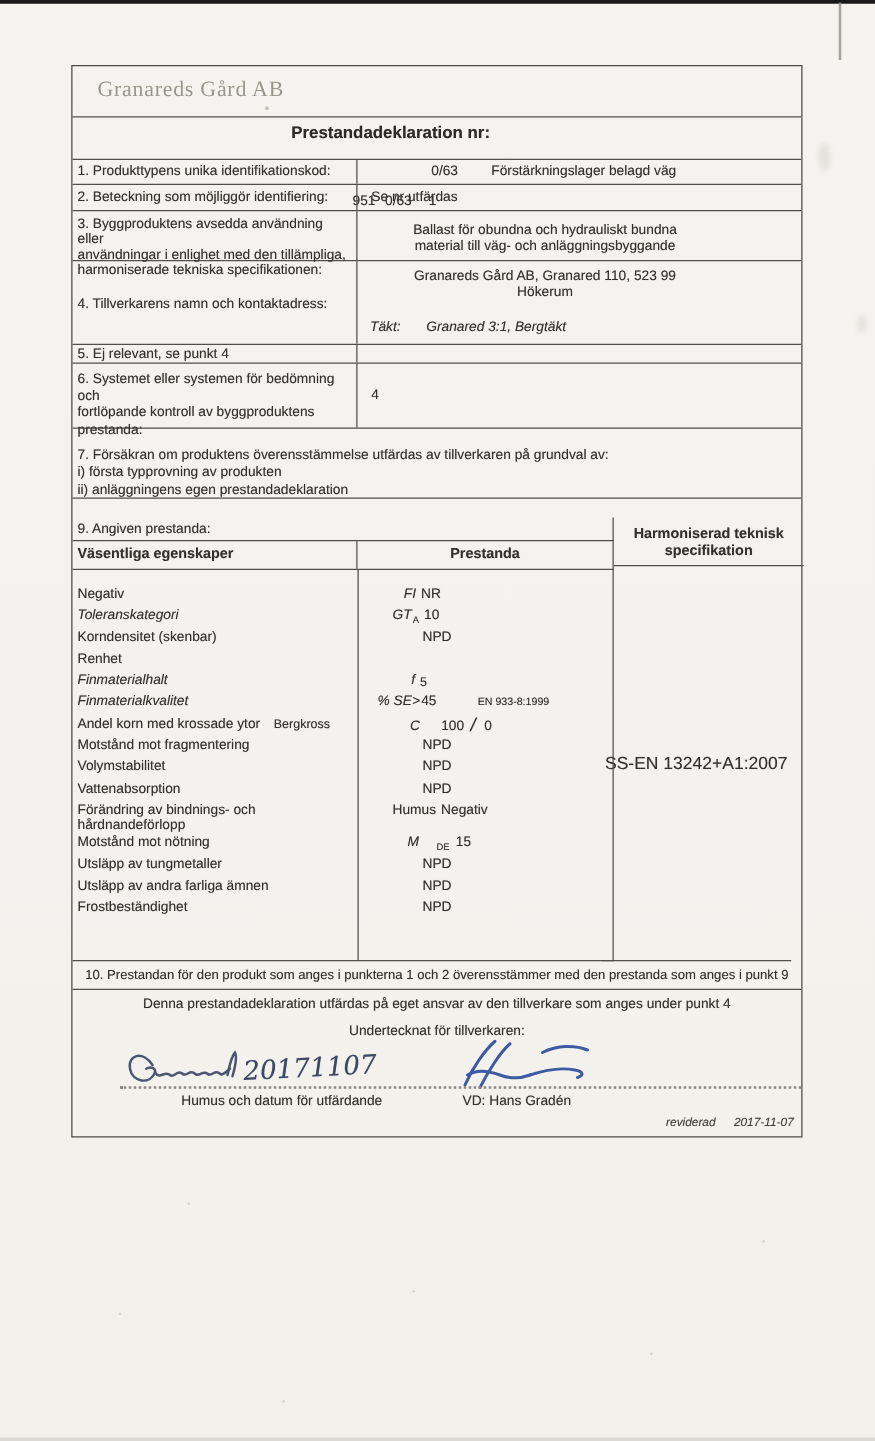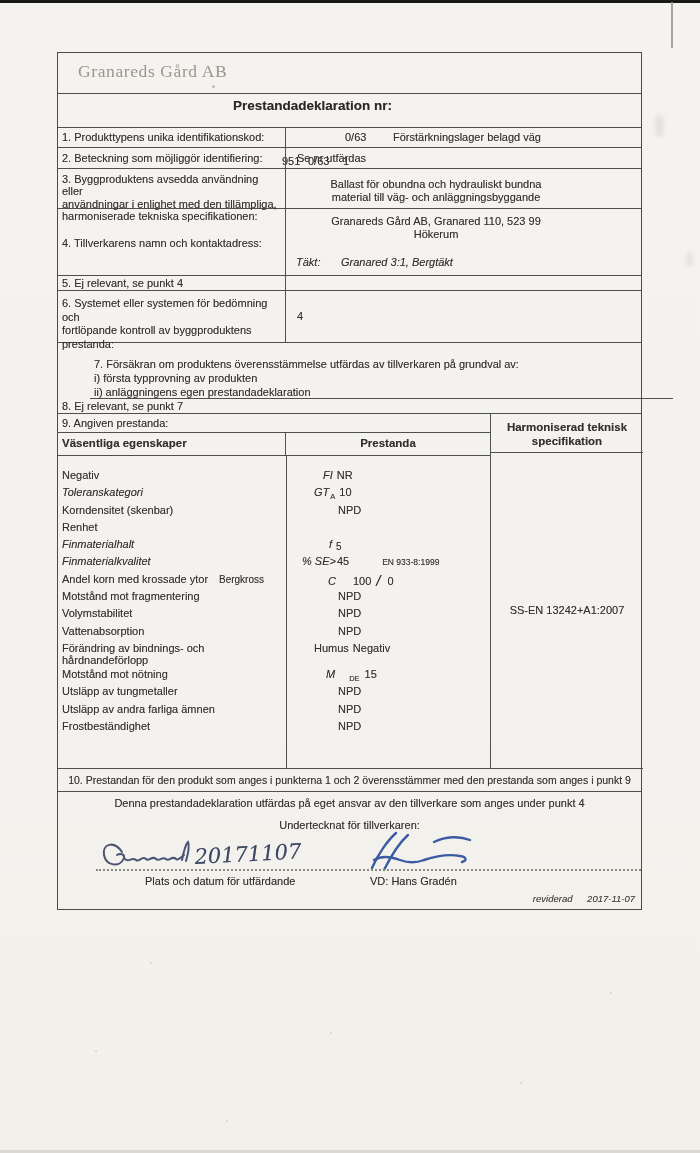--- a/index.html
+++ b/index.html
@@ -39,38 +39,38 @@
 
   .label-cell { position:absolute; left:0; top:0; bottom:0; width:228px; padding:3px 6px 0 4px; }
   .value-area { position:absolute; left:228px; top:0; bottom:0; right:0; }
 
   .row1 { top:75px; height:20px; }
   .row2 { top:95px; height:21px; }
   .row3 { top:116px; height:40px; }
   .row4 { top:156px; height:67px; }
   .row5 { top:223px; height:15px; }
   .row6 { top:238px; height:52px; }
-  .row7 { top:290px; height:56px; padding:14px 0 0 4px;margin-left:32px; }
+  .row7 { top:290px; height:56px; padding:14px 0 0 4px; }
   .row7 .l7 { display:block; line-height:14px; }
   .row8 { top:346px; height:15px; padding:1px 0 0 4px; }
   .row5 { padding:1px 0 0 4px; }
   .r-line { line-height:12.4px; display:block; }
   .vcenter { display:flex; align-items:center; }
   .center-block { text-align:center; }
 
   .row9 { top:361px; height:19px; width:433px; padding:3px 0 0 4px; }
   .perf-head { top:380px; height:23px; width:433px; }
   .ph-left { position:absolute; left:0; top:0; bottom:0; width:228px; font-weight:bold;
     font-size:11.5px; padding:4px 0 0 4px; }
   .ph-right { position:absolute; left:228px; top:0; bottom:0; right:0; font-weight:bold;
     font-size:11.5px; text-align:center; padding-top:4px; }
   .spec-head { position:absolute; left:433px; top:361px; width:152px; height:39px;
     font-weight:bold; font-size:11.5px; text-align:center; padding:7px 8px 0 8px; line-height:13.5px; }
-  .spec-cell { position:absolute; left:433px; top:400px; width:152px; height:316px;
-    display:flex; align-items:center; justify-content:center; font-size:11px; }
+  .spec-cell { position:absolute; left:423px; top:400px; width:152px; height:316px;
+    display:flex; align-items:center; justify-content:center; font-size:14px; }
 
   .props { top:403px; height:313px; width:433px; padding-top:13px; position:absolute; }
   .props .vline { position:absolute; left:228px; top:0; bottom:0; width:0; border-left:1px solid #4f4f4c; }
   .prow { position:relative; height:17.3px; display:flex; }
   .prow.h2 { height:26px; }
   .plabel { width:228px; padding-left:4px; line-height:12px; position:relative; }
   .plabel.it { font-style:italic; }
   .pnote { position:absolute; right:22px; top:1px; font-size:10px; }
   .pval { flex:1; white-space:nowrap; }
   .pval span { display:inline-block; }
@@ -172,23 +172,20 @@
       </div>
       <div class="value-area vcenter" style="padding-left:11px;">4</div>
     </div>
 
     <div class="cell row7 bb">
       <span class="l7">7. Försäkran om produktens överensstämmelse utfärdas av tillverkaren på grundval av:</span>
       <span class="l7">i) första typprovning av produkten</span>
       <span class="l7">ii) anläggningens egen prestandadeklaration</span>
     </div>
 
-    <div class="cell row8 bb">
-      <span>8. Ej relevant, se punkt 7</span>
-    </div>
 
     <div class="cell row9 bb br">
       <span>9. Angiven prestanda:</span>
     </div>
 
     <div class="cell perf-head bb br">
       <div class="ph-left br">Väsentliga egenskaper</div>
       <div class="ph-right">Prestanda</div>
     </div>
 
@@ -278,21 +275,21 @@
         <g stroke="#3353a0" stroke-width="2.4" fill="none" stroke-linecap="round" opacity="0.95">
           <path d="M14 38 C20 24, 30 10, 38 3"></path>
           <path d="M26 40 C32 28, 42 12, 50 5"></path>
           <path d="M16 30 C24 25, 34 27, 42 30 C50 33, 58 33, 66 30"></path>
           <path d="M66 30 C78 26, 92 24, 102 26 C108 27, 110 30, 104 32"></path>
           <path d="M76 12 C88 6, 102 6, 112 10"></path>
         </g>
       </svg>
 
       <div class="dotline"></div>
-      <div class="f-plats">Plats och datum för utfärdande</div>
+      <div class="f-plats">Humus och datum för utfärdande</div>
       <div class="f-vd">VD: Hans Gradén</div>
       <div class="f-rev">
         <span style="margin-left:0;">reviderad</span>
         <span>2017-11-07</span>
       </div>
     </div>
 
   </div>
 </div>
 

